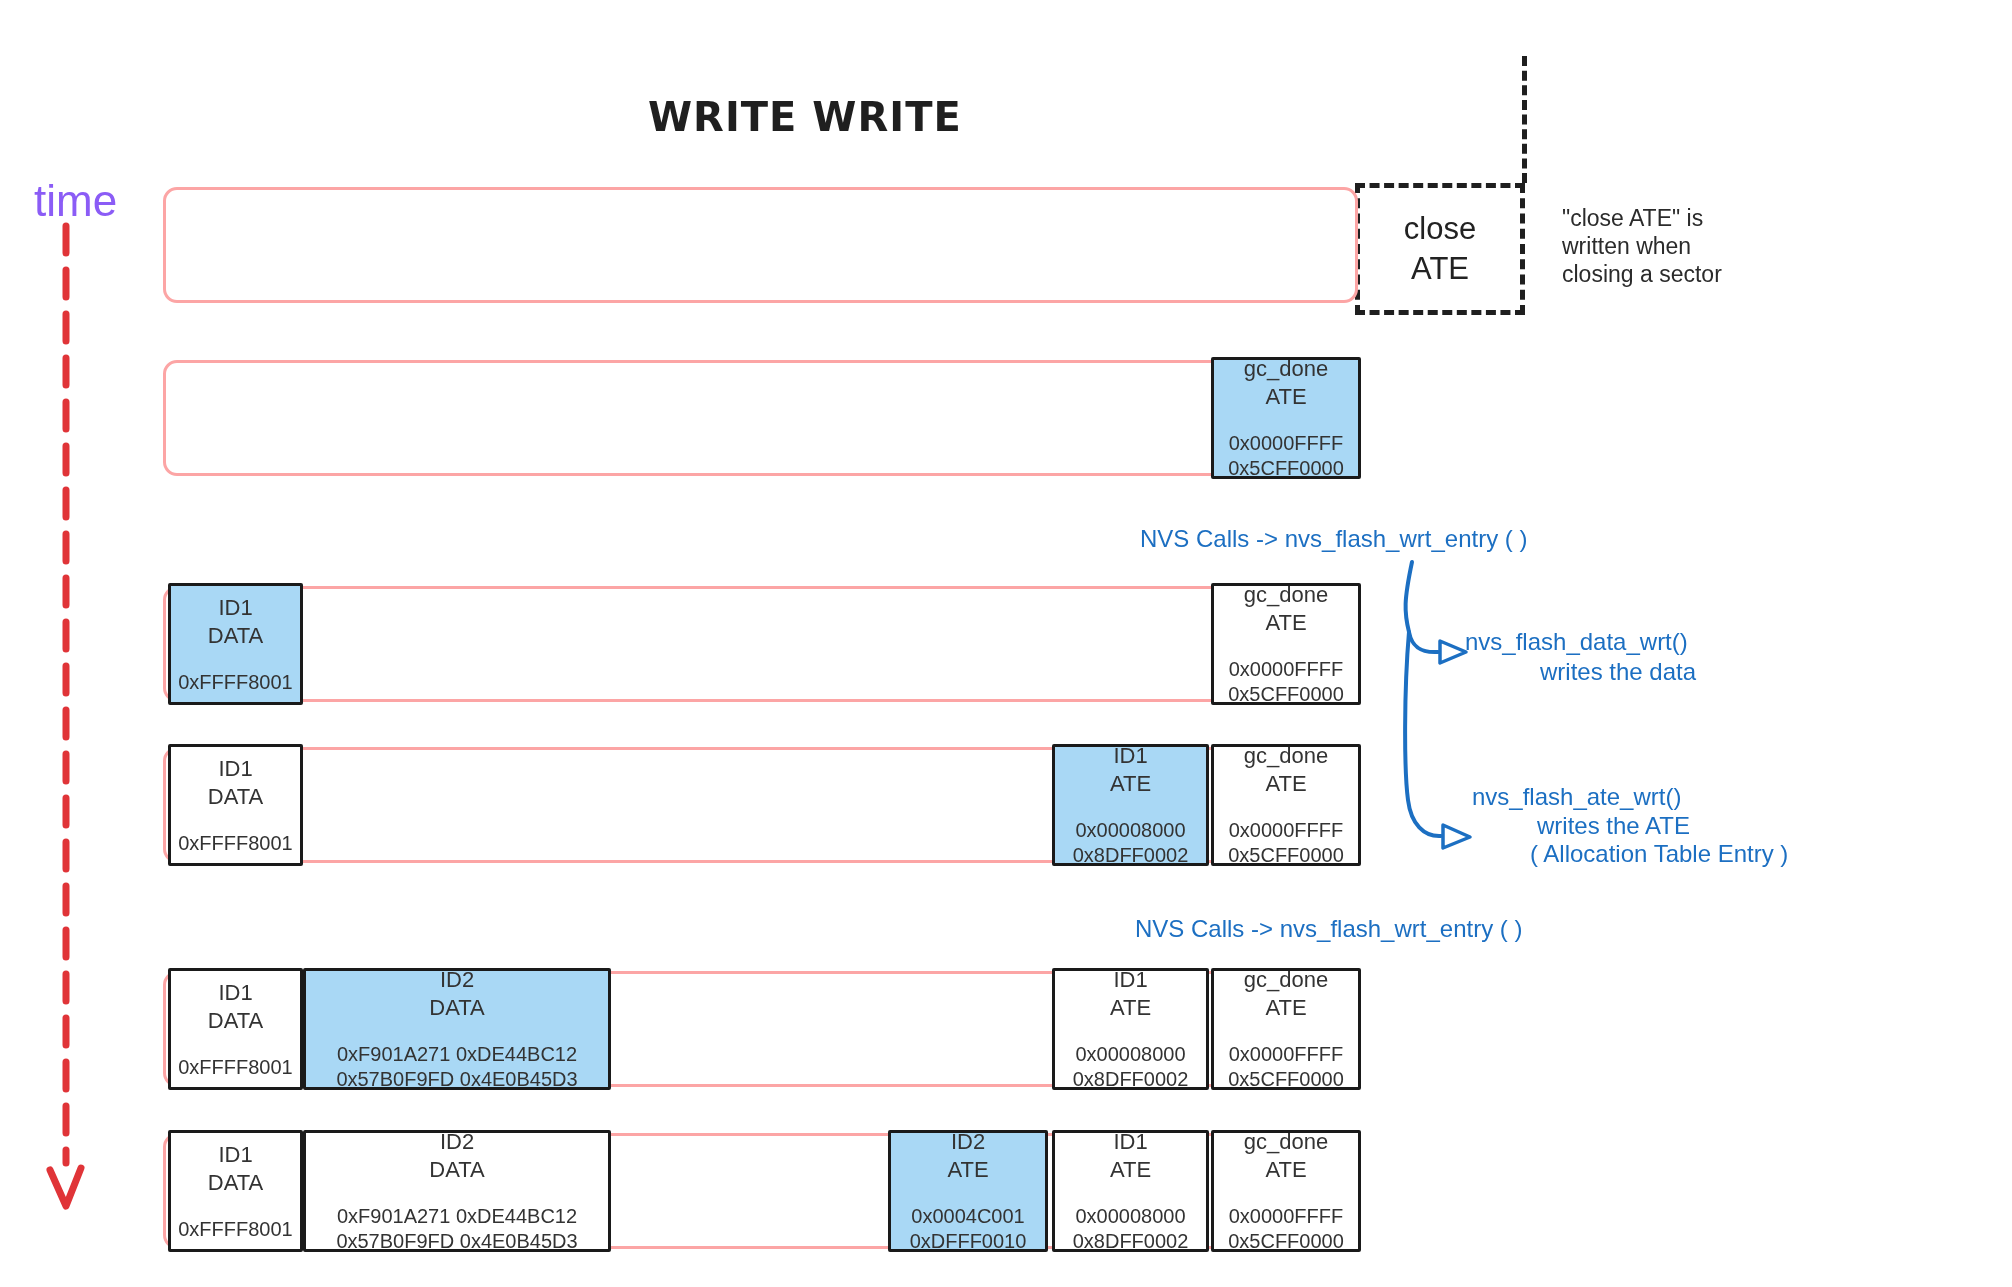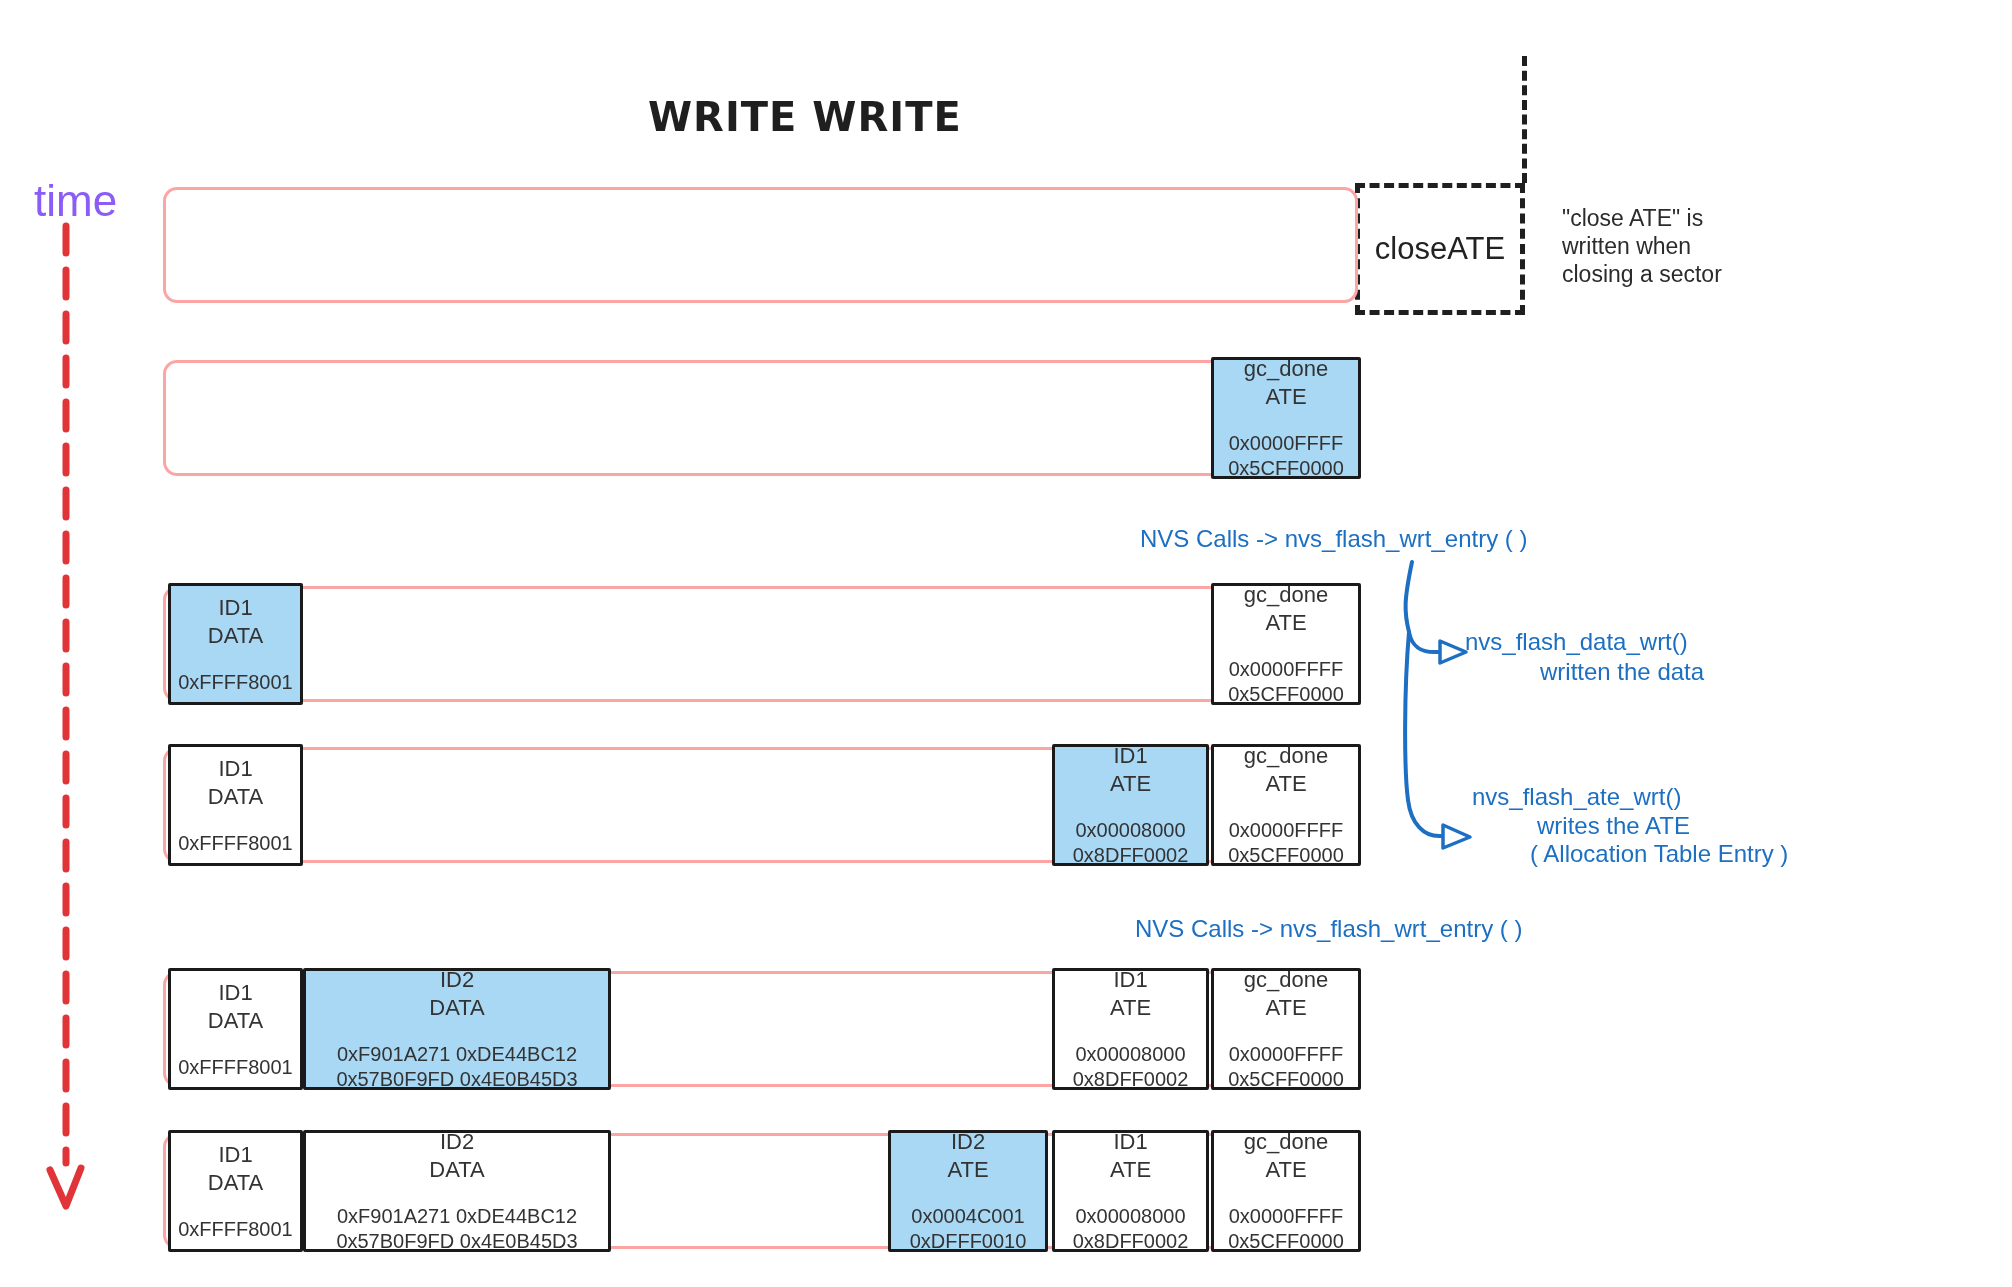--- a/index.html
+++ b/index.html
@@ -44,21 +44,21 @@
     text-align:center;
   }
   .cell.hl{background:#A9D8F5;}
   .cell .lbl{font-size:22px;line-height:28px;color:#333;}
   .cell .val{font-size:20px;line-height:25px;color:#333;}
   .cell .val.first{margin-top:20px;}
   
   #close-ate-box{
     position:absolute;left:1355px;top:183px;width:170px;height:132px;
     border:5px dashed #1f1f1f;box-sizing:border-box;
-    display:flex;flex-direction:row;align-items:center;justify-content:center;
+    display:flex;flex-direction:column;align-items:center;justify-content:center;
     font-size:31px;line-height:40px;color:#222;background:#ffffff;
   }
   #end-sector-dash{
     position:absolute;left:1522px;top:56px;width:0;height:127px;
     border-left:5px dashed #1f1f1f;
   }
   #close-ate-note{
     position:absolute;left:1562px;top:204px;
     font-size:23px;line-height:28px;color:#2b2b2b;white-space:nowrap;
   }
@@ -196,21 +196,21 @@
           <div class="lbl">ATE</div>
           <div class="val first">0x0000FFFF</div>
           <div class="val">0x5CFF0000</div>
         </div>
       </div>
     </div>
 
   <div id="nvs-calls-1" class="blue-text">NVS Calls  -&gt;  nvs_flash_wrt_entry ( )</div>
   <div id="nvs-calls-2" class="blue-text">NVS Calls  -&gt;  nvs_flash_wrt_entry ( )</div>
   <div id="ann-data-fn" class="blue-text">nvs_flash_data_wrt()</div>
-  <div id="ann-data-desc" class="blue-text">written the data</div>
+  <div id="ann-data-desc" class="blue-text">writes the data</div>
   <div id="ann-ate-fn" class="blue-text">nvs_flash_ate_wrt()</div>
   <div id="ann-ate-desc1" class="blue-text">writes the ATE</div>
   <div id="ann-ate-desc2" class="blue-text">( Allocation Table Entry )</div>
 
   <svg id="overlay" viewBox="0 0 2012 1287" xmlns="http://www.w3.org/2000/svg">
 
     <g>
       <line x1="66" y1="226" x2="66" y2="1163" stroke="#e03438" stroke-width="7" stroke-dasharray="27 17" stroke-linecap="round"></line>
       <polyline points="50,1170 66,1206 81,1168" fill="none" stroke="#e03438" stroke-width="7" stroke-linecap="round" stroke-linejoin="round"></polyline>
     </g>

